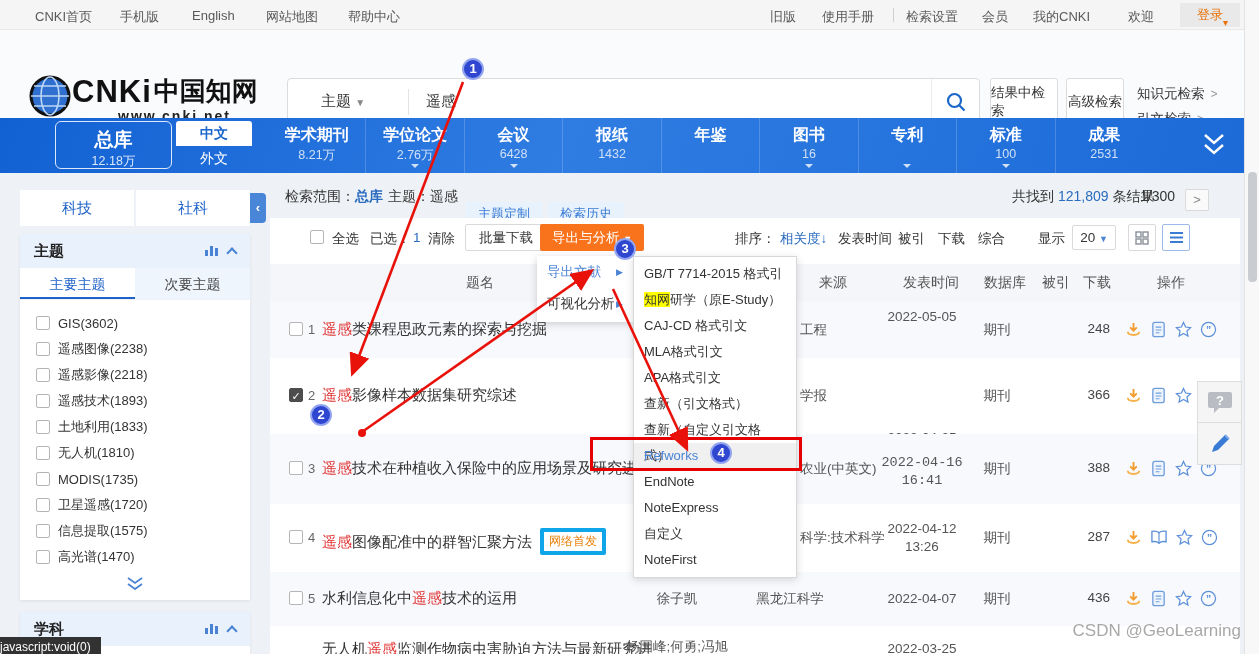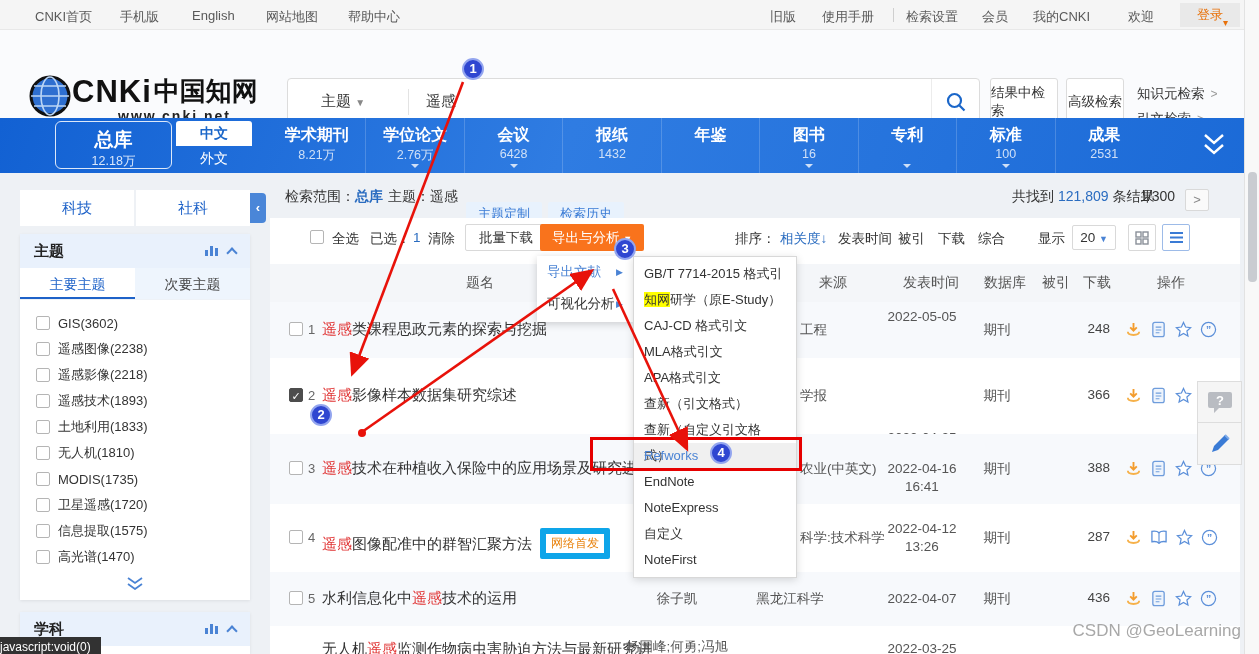--- a/index.html
+++ b/index.html
@@ -80,21 +80,21 @@
 .view-box { position:absolute; top:6px; width:28px; height:27px; border:1px solid #d9d9d9; border-radius:2px; display:flex; align-items:center; justify-content:center; cursor:pointer; }
 
 .thead { position:absolute; left:270px; top:264px; width:970px; height:38px; background:#f4f6f9; font-size:14px; color:#555; }
 .thead span { position:absolute; top:10px; transform:translateX(-50%); }
 .t-row { position:absolute; left:270px; width:970px; background:#fff; }
 .t-row.shade { background:#f7f9fc; }
 .t-num { position:absolute; left:38px; font-size:13px; color:#666; }
 .t-cb { position:absolute; left:19px; }
 .t-title { position:absolute; left:52px; font-size:15px; color:#333; cursor:pointer; }
 .kw { color:#e03333; }
-.badge { display:inline-block; margin-left:8px; padding:1px 5px; border:6px solid #0ea5e9; color:#e8820c; font-size:12px; border-radius:2px; vertical-align:2px; }
+.badge { display:inline-block; margin-left:8px; padding:1px 5px; border:4px solid #0ea5e9; color:#e8820c; font-size:12px; border-radius:2px; vertical-align:2px; }
 .t-author { position:absolute; left:330px; width:154px; text-align:center; font-size:13.5px; color:#555; }
 .t-source { font-size:13.5px; color:#555; cursor:pointer;text-align:right; }
 .t-date { position:absolute; left:592px; width:120px; text-align:center; font-size:13.5px; color:#555; line-height:18px; white-space:normal; }
 .t-db { position:absolute; left:690px; width:74px; text-align:center; font-size:13.5px; color:#555; }
 .t-dl { position:absolute; left:780px; width:60px; text-align:right; font-size:13.5px; color:#444; }
 .t-icons { position:absolute; left:855px; display:flex; gap:8px; align-items:center; }
 .t-icons span { cursor:pointer; display:inline-flex; }
 
 
 .menu1 { position:absolute; left:537px; top:256px; width:96px; height:66px; background:#fff; box-shadow:0 2px 8px rgba(0,0,0,.18); z-index:30; }
@@ -432,21 +432,21 @@
               <text x="9" y="13.5" text-anchor="middle" font-size="11" font-weight="bold" fill="#5b8fd9">”</text>
             </svg>
           </span>
         </div>
       </div>
       <div class="t-row shade" style="top: 434px; height: 70px;">
         <span class="cb t-cb" style="top: 27px;"></span>
         <span class="t-num" style="top: 27px;">3</span>
         <div class="t-title" style="top: 25px;"><span class="kw">遥感</span><span>技术在种植收入保险中的应用场景及研究进</span></div>
         <div class="t-source abs" style="left: 530px; top: 26px;">农业(中英文)</div>
-        <div class="t-date" style="top: 26px;">2022-04-16<br>16:41</div>
+        <div class="t-date" style="top: 20px; font-family: Liberation Mono, monospace;">2022-04-16<br>16:41</div>
         <div class="t-db" style="top: 26px;">期刊</div>
         <div class="t-dl" style="top: 26px;">388</div>
         <div class="t-icons" style="top: 26px;">
           <span>
             <svg width="17" height="17" viewBox="0 0 18 18">
               <path d="M9 2v8M5.5 6.8L9 10.3l3.5-3.5" stroke="#f39c2d" stroke-width="2" fill="none"></path>
               <path d="M3 11.5c0 4.5 12 4.5 12 0" stroke="#f6b14a" stroke-width="2" fill="none"></path>
             </svg>
           </span>
           <span>

